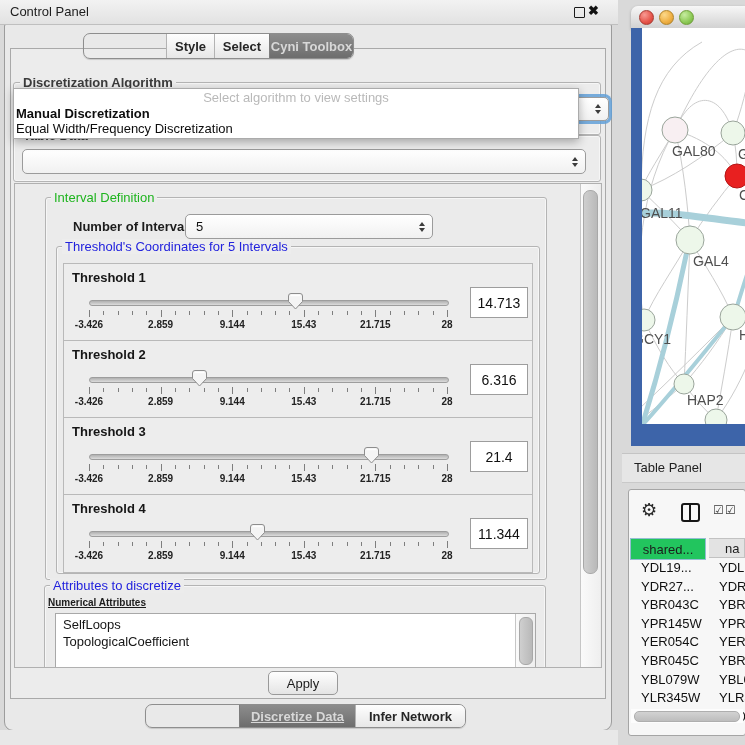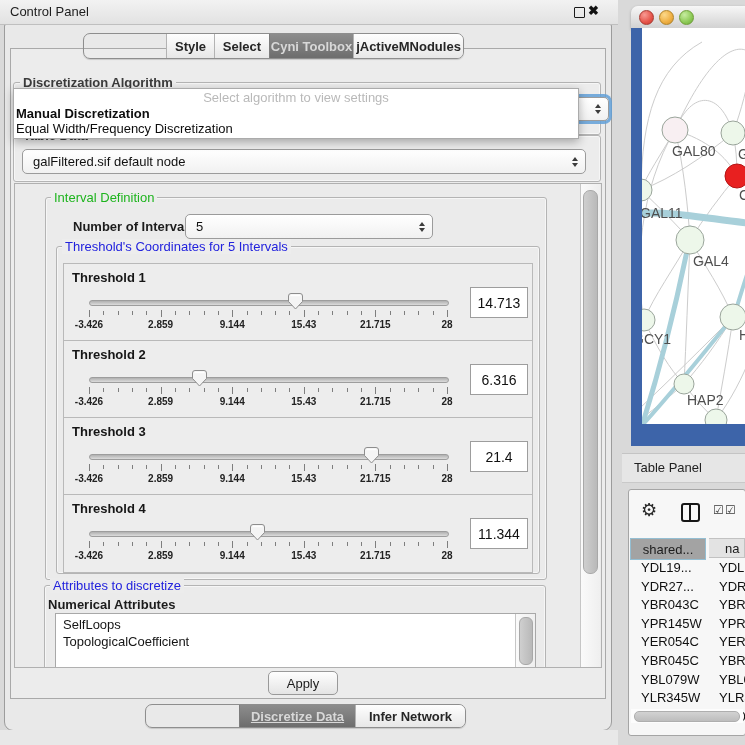--- a/index.html
+++ b/index.html
@@ -104,23 +104,20 @@
     </div>
     <div class="tab" style="width: 48px; box-sizing: border-box;">
       <span>Style</span>
     </div>
     <div class="tab" style="width: 55px; box-sizing: border-box;">
       <span>Select</span>
     </div>
     <div class="tab sel" style="width: 84px; box-sizing: border-box;">
       <span>Cyni Toolbox</span>
     </div>
-    <div class="tab" style="width: 110px; box-sizing: border-box;">
-      <span>jActiveMNodules</span>
-    </div>
   </div>
 
 <div class="group" style="left:13px;top:82px;width:586px;height:51px;"></div>
 <span class="group-label lbl-plain" style="left:20px;top:75px;">Discretization Algorithm</span>
 <div class="combo focused" style="left:22px;top:97px;width:565px;height:22px;">
   <span class="spin">
       <i class="up"></i>
       <i class="dn"></i>
     </span>
 </div>
@@ -129,21 +126,20 @@
   <div class="ph">Select algorithm to view settings</div>
   <div id="popup-opts">
       <div class="opt" style="top: 17px; font-weight: bold;">Manual Discretization</div>
       <div class="opt" style="top: 32px;">Equal Width/Frequency Discretization</div>
     </div>
 </div>
 
 <div class="group" style="left:13px;top:135px;width:586px;height:45px;"></div>
 <span class="group-label lbl-plain" style="left:20px;top:128px;z-index:2;">Table Data</span>
 <div class="combo" style="left:22px;top:149px;width:542px;height:23px;">
-  <span>galFiltered.sif default node</span>
   <span class="spin">
       <i class="up"></i>
       <i class="dn"></i>
     </span>
 </div>
 
 <div class="abs scroll-panel">
   <div class="scroll-content" id="scroll-content">
 
     <div class="group" style="left:45px;top:197px;width:500px;height:381px;"></div>
@@ -322,21 +318,21 @@
           <div class="tick-lbl" style="left: 138.2px; top: 55px;">9.144</div>
           <div class="tick-lbl" style="left: 209.8px; top: 55px;">15.43</div>
           <div class="tick-lbl" style="left: 281.4px; top: 55px;">21.715</div>
           <div class="tick-lbl" style="left: 353px; top: 55px;">28</div>
           <div class="val-box" style="left: 406px; top: 23px;">11.344</div>
         </div>
       </div>
 
     <div class="group" style="left:44px;top:585px;width:500px;height:90px;"></div>
     <span class="group-label lbl-blue" style="left:50px;top:578px;">Attributes to discretize</span>
-    <span class="abs" style="left:48px;top:597px;font-size:13px;font-weight:bold;">Numerical Attributes</span>
+    <span class="abs" style="left:48px;top:597px;font-size:10px;font-weight:bold;text-decoration:underline;">Numerical Attributes</span>
     <div class="attr-list" style="left:55px;top:613px;width:479px;height:62px;">
       <div id="attr-items" style="padding-top:2px;">
           <div class="attr-item">SelfLoops</div>
           <div class="attr-item">TopologicalCoefficient</div>
         </div>
       <div class="vsb-track" style="left:459px;top:0;width:19px;height:62px;">
         <div class="vsb-thumb" style="left:3px;top:3px;width:12px;height:46px;border-radius:6px;"></div>
       </div>
     </div>
 
@@ -418,21 +414,21 @@
 
 <div class="abs tp-strip">
   <span class="tp-title">Table Panel</span>
 </div>
 <div class="abs tp-box">
   <span class="gear" style="left:12px;top:11px;">⚙</span>
   <span class="col-icon" style="left:52px;top:13px;"></span>
   <span class="chk" style="left:84px;top:14px;">☑</span>
   <span class="chk" style="left:96px;top:14px;">☑</span>
 
-  <div class="th-cell" id="th-cell-0" style="left: 1px; top: 48px; width: 74px; height: 20px; justify-content: center; border: 1px solid rgb(148, 190, 210); background: #a3a3a3;">shared...</div>
+  <div class="th-cell" id="th-cell-0" style="left: 1px; top: 48px; width: 74px; height: 20px; justify-content: center; border: 1px solid rgb(148, 190, 210); background: #22c55e;">shared...</div>
   <div class="th-cell" style="left:80px;top:48px;width:36px;height:20px;background:#e3e3e3;border:1px solid #c2c2c2;border-left:none;padding-left:16px;box-sizing:border-box;">na</div>
   <div id="table-rows">
       <div class="tbl-cell" style="left: 12px; top: 70px;">YDL19...</div>
       <div class="tbl-cell" style="left: 90px; top: 70px;">YDL1</div>
       <div class="tbl-cell" style="left: 12px; top: 88.6px;">YDR27...</div>
       <div class="tbl-cell" style="left: 90px; top: 88.6px;">YDR2</div>
       <div class="tbl-cell" style="left: 12px; top: 107.2px;">YBR043C</div>
       <div class="tbl-cell" style="left: 90px; top: 107.2px;">YBR0</div>
       <div class="tbl-cell" style="left: 12px; top: 125.8px;">YPR145W</div>
       <div class="tbl-cell" style="left: 90px; top: 125.8px;">YPR1</div>

